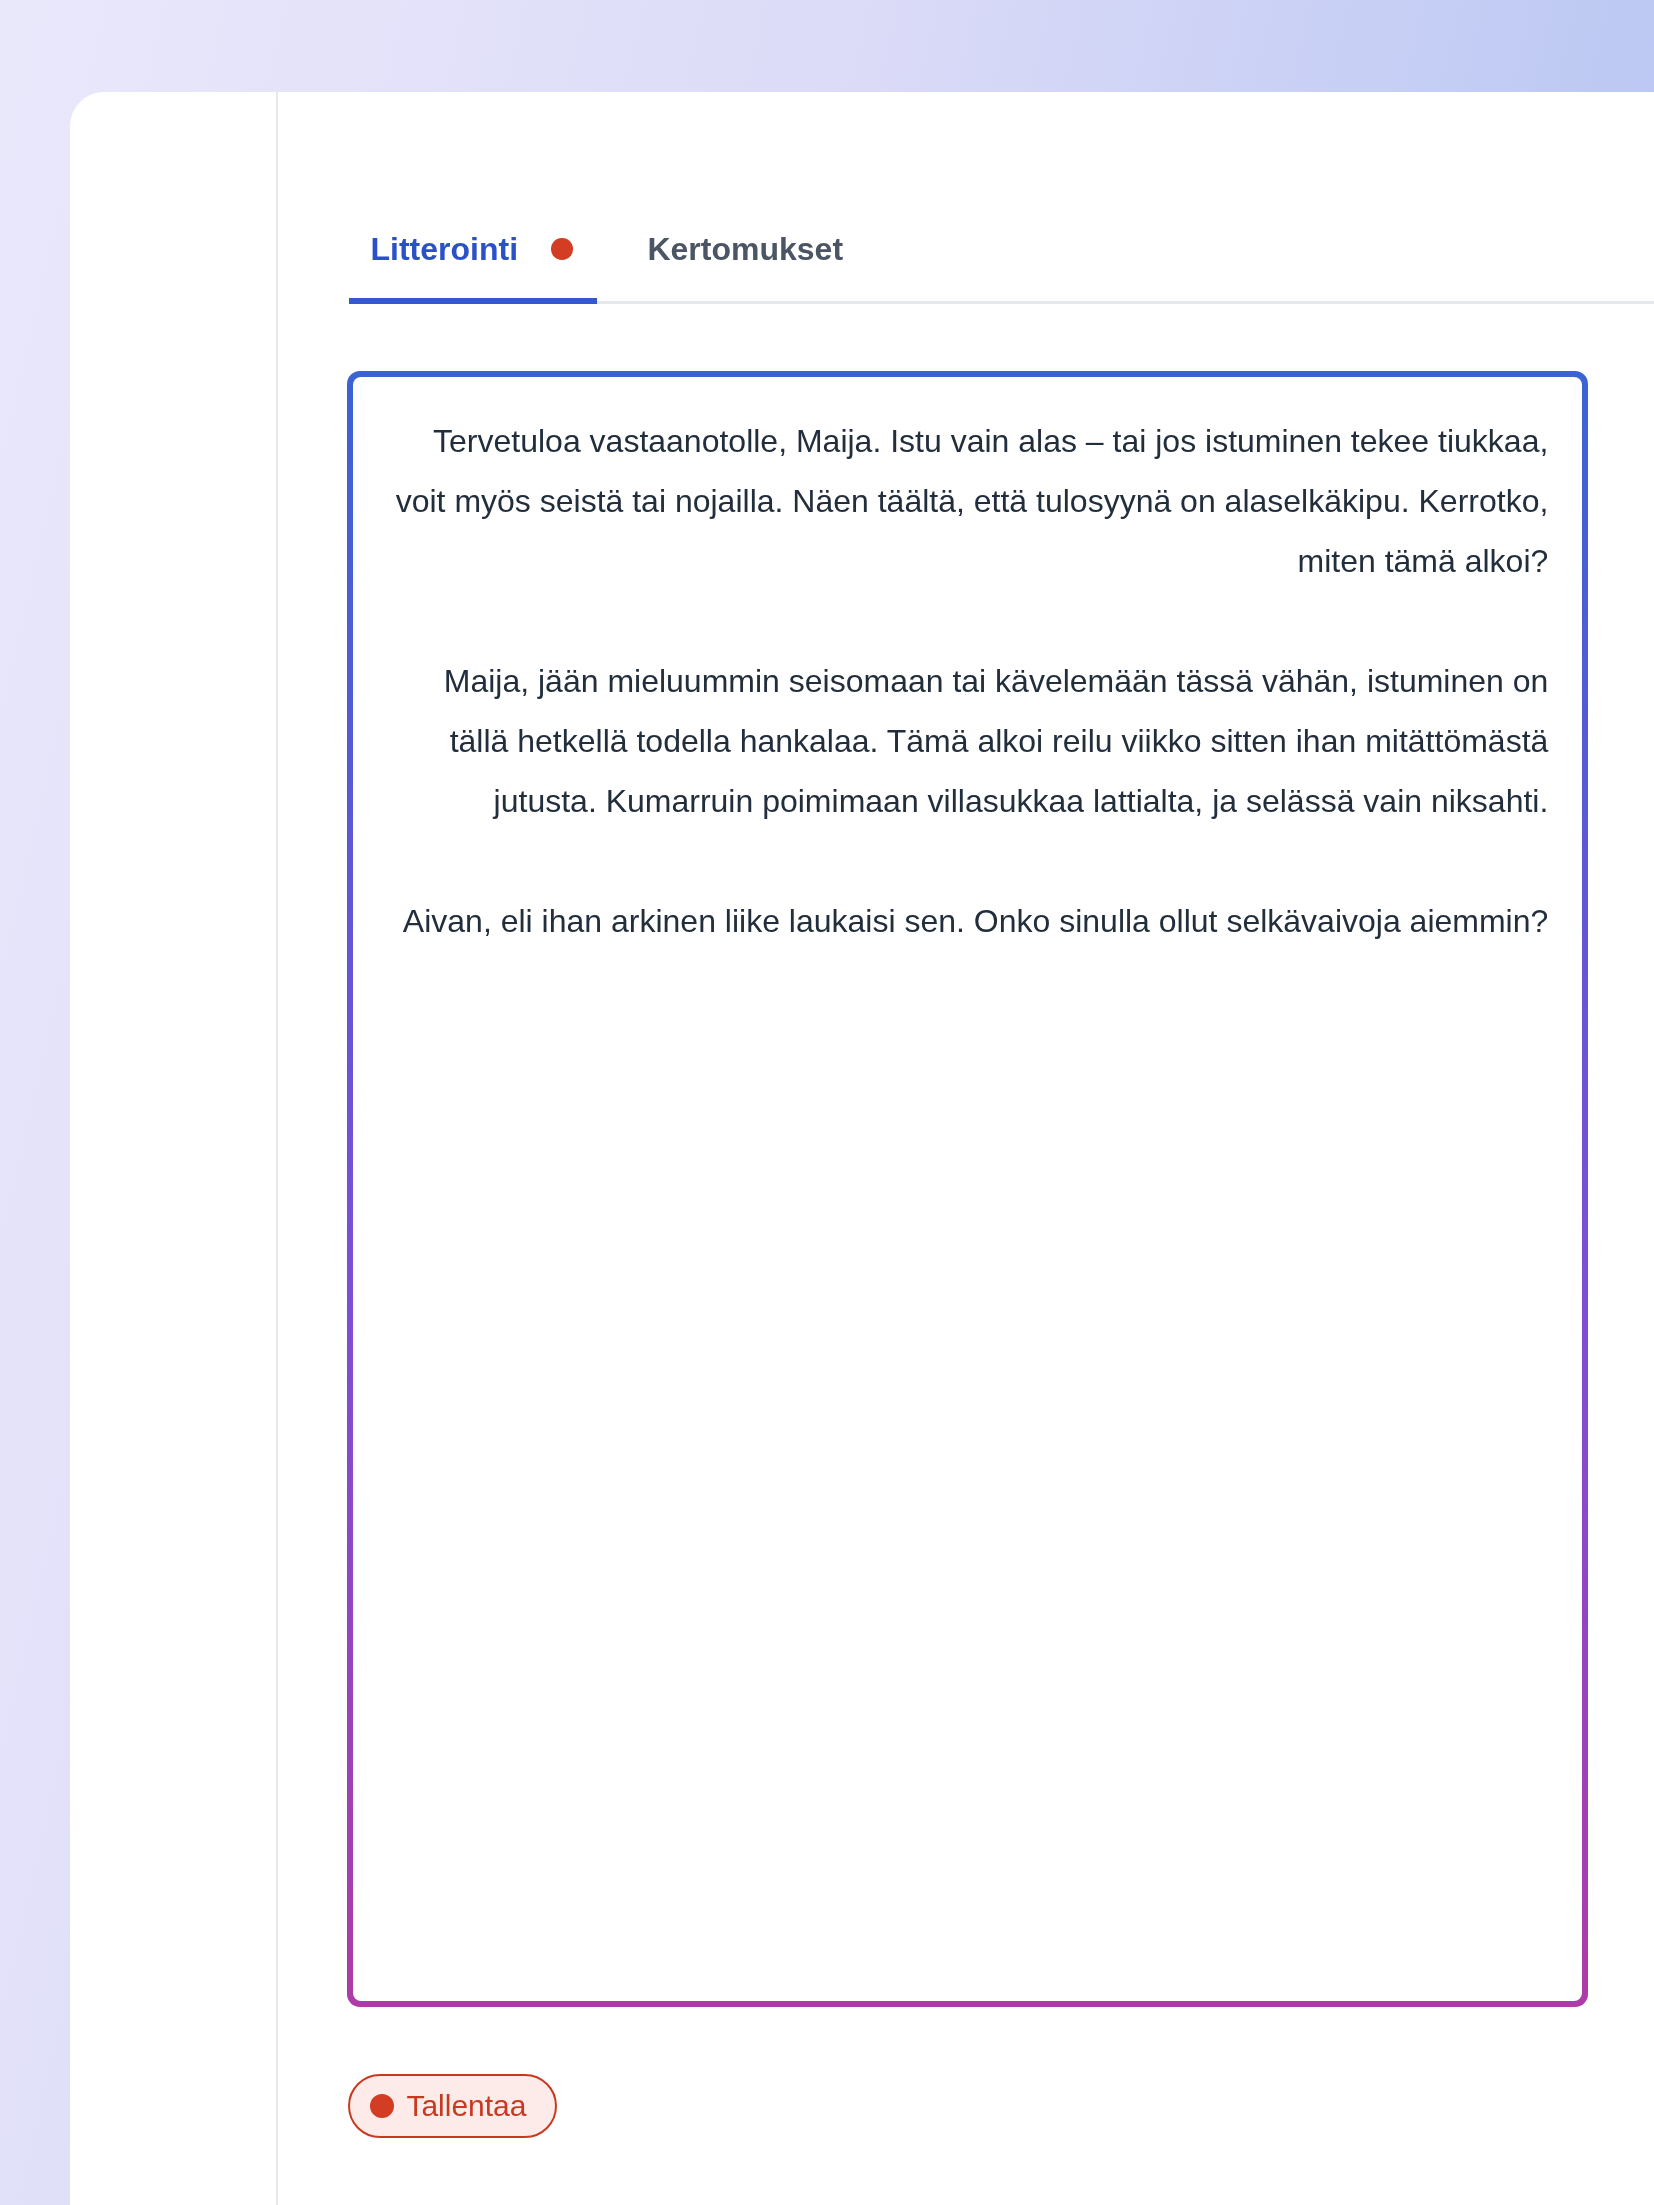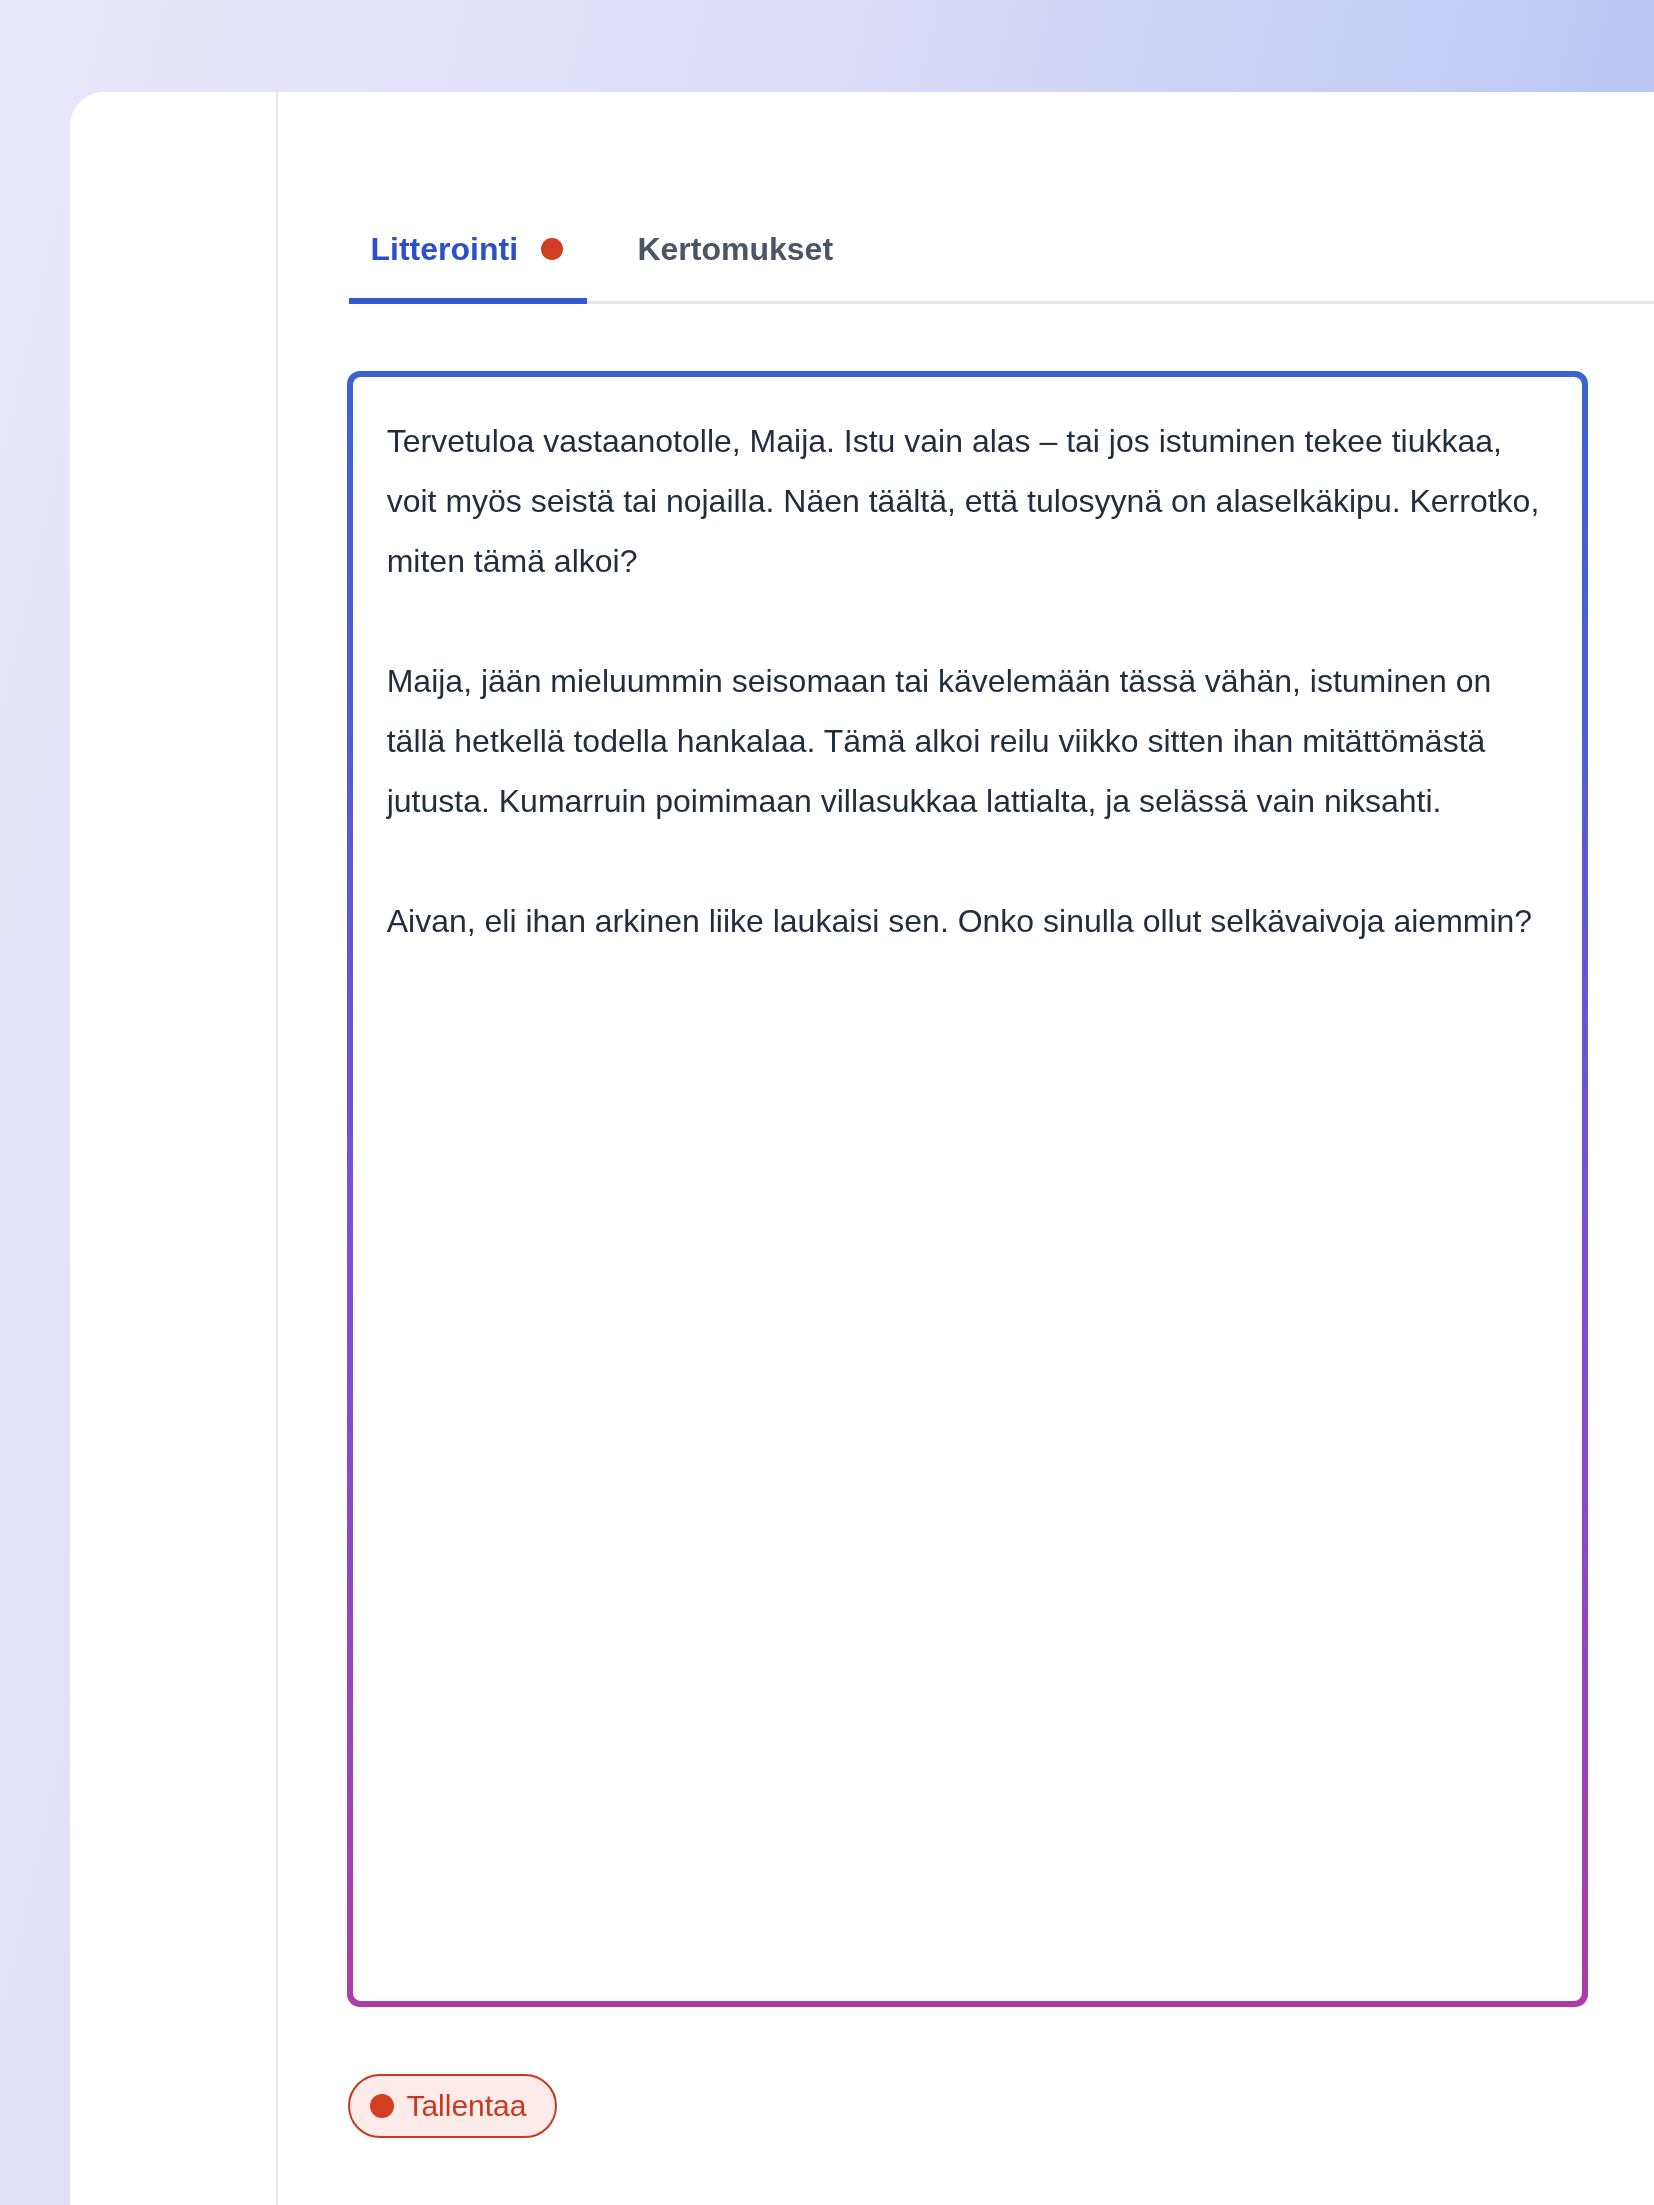--- a/index.html
+++ b/index.html
@@ -41,21 +41,21 @@
     content: "";
     position: absolute;
     left: 0; right: 0; bottom: 0;
     height: 2.9px;
     background: #e4e8ea;
   }
   .tab {
     position: relative;
     display: flex;
     align-items: center;
-    gap: 23px;
+    gap: 33px;
     padding: 0 24.4px 36px 21.5px;
     font-size: 32px;
     line-height: 38px;
     cursor: pointer;
     z-index: 1;
   }
   .tab.active {
     color: var(--accent-blue, #2b51c9);
     font-weight: 700;
   }
@@ -94,21 +94,21 @@
   .transcript-inner {
     width: 100%; height: 100%;
     background: #ffffff;
     border-radius: 8px;
     padding: 34px 34px;
     color: #232e3d;
     font-size: 32px;
     line-height: 60px;
     overflow: hidden;
   }
-  .transcript-inner p { margin: 0 0 60px 0; }
+  .transcript-inner p { margin: 0 0 60px 0; text-align: right; }
   .transcript-inner p:last-child { margin-bottom: 0; }
 
   
   .record-pill {
     position: absolute;
     left: 348px; top: 2074px;
     height: 64px;
     display: inline-flex;
     align-items: center;
     gap: 12px;

